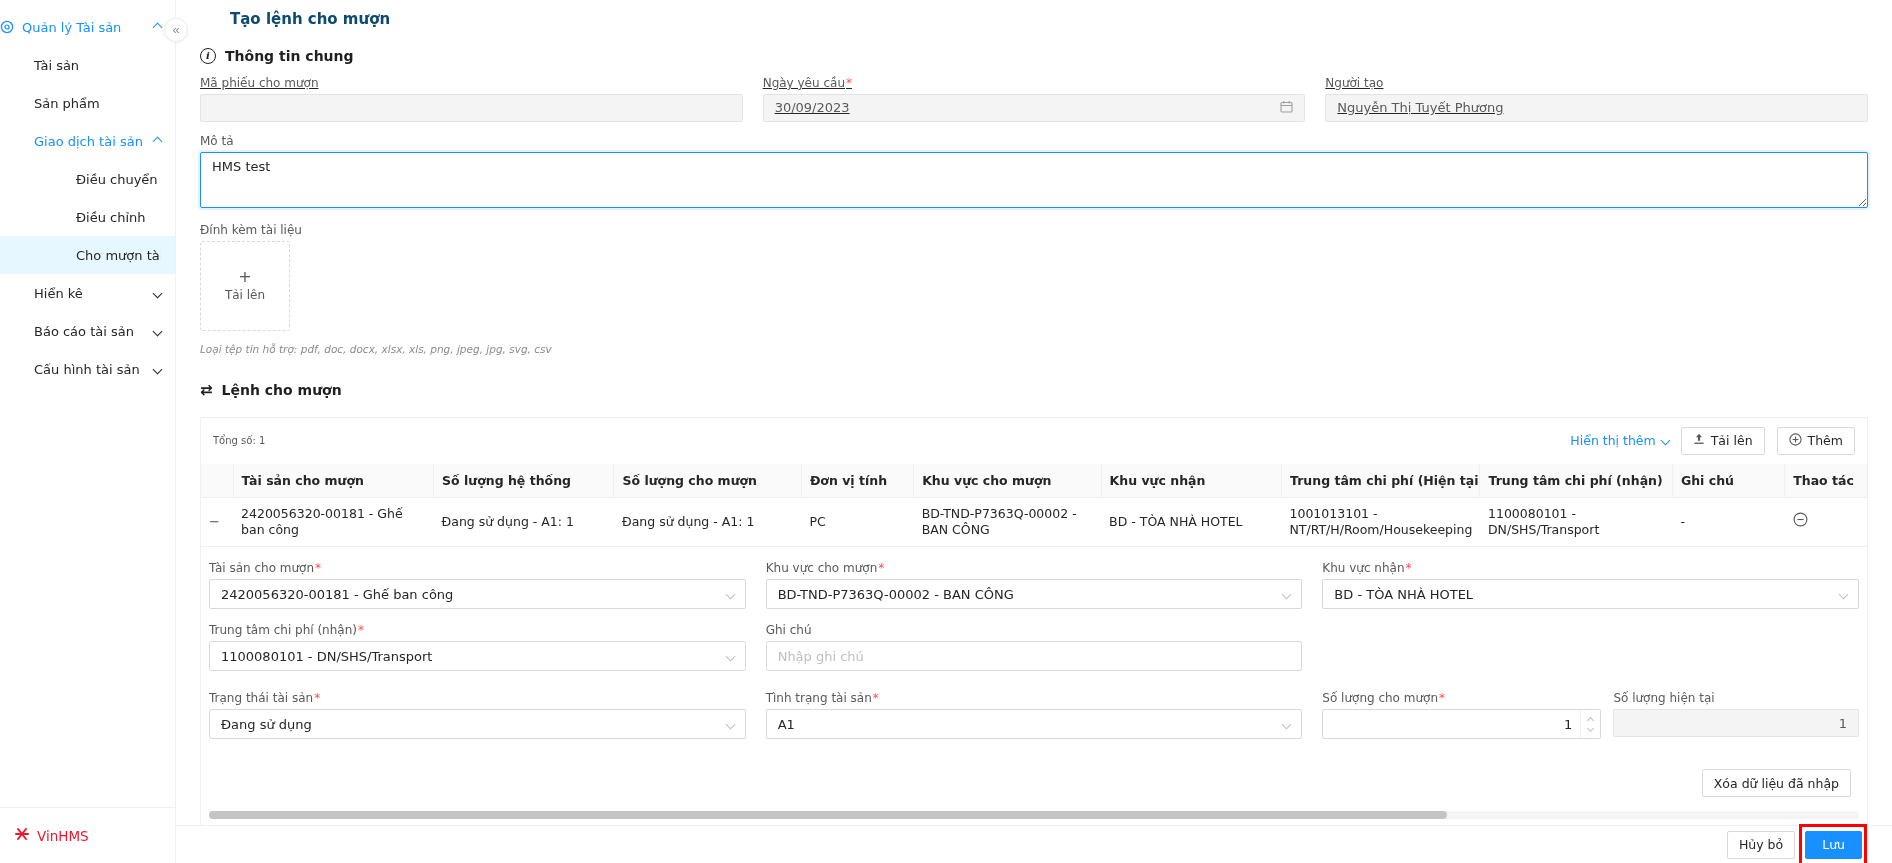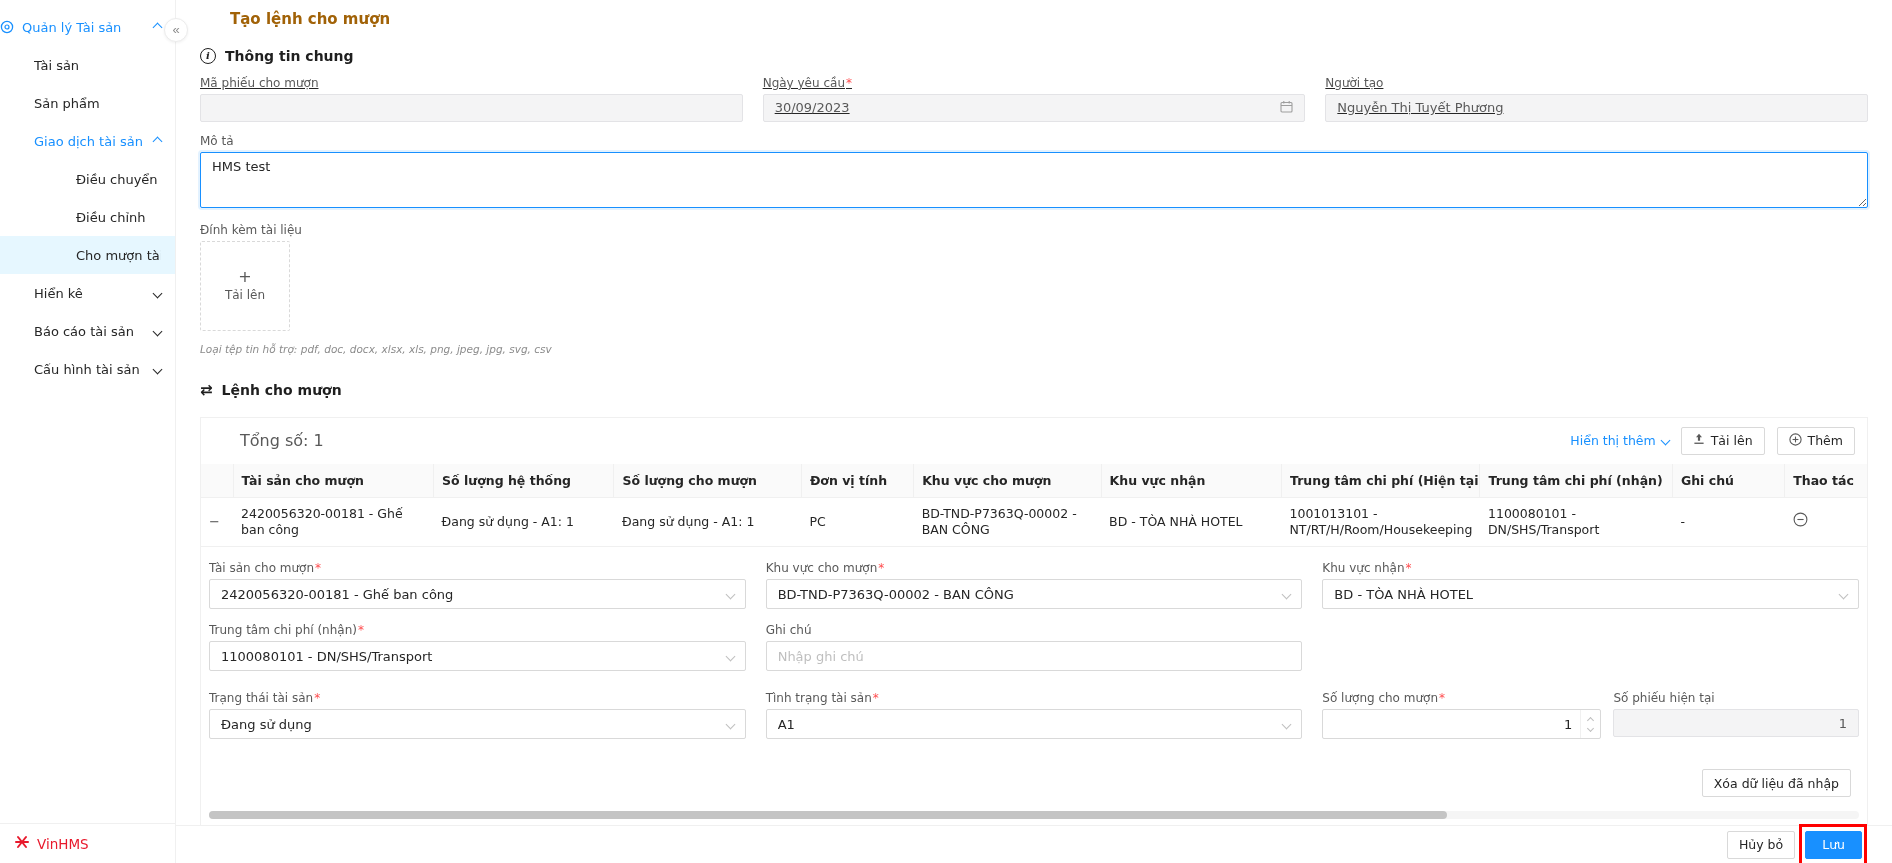--- a/index.html
+++ b/index.html
@@ -30,38 +30,38 @@
   .chev {
     display: inline-block; width: 7px; height: 7px;
     border-right: 1.4px solid currentColor; border-bottom: 1.4px solid currentColor;
   }
   .chev.down { transform: rotate(45deg); }
   .chev.up { transform: rotate(-135deg); }
   .chev.gray { color: #bfbfbf; }
   .chev.blue { color: #1890ff; }
   .chev.tiny { width: 5px; height: 5px; border-width: 1.2px; }
   .sidebar-footer {
-    position: absolute; bottom: 0; left: 0; right: 0; height: 40px;
+    position: absolute; bottom: 0; left: 0; right: 0; height: 56px;
     border-top: 1px solid #f0f0f0; display: flex; align-items: center;
     padding-left: 14px; gap: 7px;
   }
   .brand-text { color: #e8192c; font-size: 13.5px; font-weight: 500; }
 
   .collapse-btn {
     position: absolute; left: 164px; top: 18px; z-index: 5;
     width: 24px; height: 24px; border-radius: 50%;
     background: #fff; border: 1px solid #ececec; color: #8c8c8c;
     font-size: 13px; line-height: 22px; text-align: center; cursor: pointer;
     box-shadow: 0 1px 3px rgba(0,0,0,.06);
   }
 
   
   .main { flex: 1 1 auto; display: flex; flex-direction: column; height: 100%; position: relative; }
   .page-header { height: 38px; display: flex; align-items: center; padding-left: 54px; }
-  .page-header h1 { font-size: 15px; font-weight: 700; color: #a16207; }
+  .page-header h1 { font-size: 15px; font-weight: 700; color: #0c4a6e; }
   .content { flex: 1 1 auto; padding: 0 24px; overflow: hidden; }
 
   .section-title {
     display: flex; align-items: center; gap: 9px;
     font-size: 14px; font-weight: 700; color: #1f1f1f; margin: 10px 0 12px;
   }
   .info-icon {
     width: 16px; height: 16px; border: 1.5px solid #1f1f1f; border-radius: 50%;
     display: inline-flex; align-items: center; justify-content: center;
     font: italic bold 10px "DejaVu Serif", serif; color: #1f1f1f;
@@ -93,21 +93,21 @@
   }
   .upload-box .plus { font-size: 16px; line-height: 14px; color: #595959; }
   .hint { font-size: 10.5px; font-style: italic; color: #8c8c8c; margin-top: 12px; }
 
   .mt12 { margin-top: 12px; }
   .loan-title { margin-top: 26px; }
 
   
   .loan-panel { border: 1px solid #f0f0f0; margin-top: 18px; background: #fff; }
   .toolbar { display: flex; align-items: center; padding: 9px 12px; }
-  .toolbar .total { font-size: 16px; color: #595959; margin-left: 27px; }
+  .toolbar .total { font-size: 10px; color: #595959; }
   .toolbar-right { margin-left: auto; display: flex; align-items: center; gap: 12px; }
   .show-more {
     color: #1890ff; font-size: 12.5px; display: inline-flex; align-items: center; gap: 6px;
     cursor: pointer; text-decoration: none;
   }
   .btn {
     height: 28px; border: 1px solid #d9d9d9; border-radius: 2px; background: #fff;
     padding: 0 11px; font-family: inherit; font-size: 12.5px; color: #262626;
     display: inline-flex; align-items: center; gap: 6px; cursor: pointer;
   }
@@ -436,21 +436,21 @@
               <label class="f-label req">Số lượng cho mượn</label>
               <div class="number-input">
                 <span class="num-val">1</span>
                 <span class="stepper">
                   <span class="chev up tiny gray"></span>
                   <span class="chev down tiny gray"></span>
                 </span>
               </div>
             </div>
             <div class="field">
-              <label class="f-label">Số phiếu hiện tại</label>
+              <label class="f-label">Số lượng hiện tại</label>
               <div class="input disabled num-disabled">
                 <span>1</span>
               </div>
             </div>
           </div>
         </div>
       </div>
 
       <div class="clear-row">
         <button class="btn">Xóa dữ liệu đã nhập</button>

